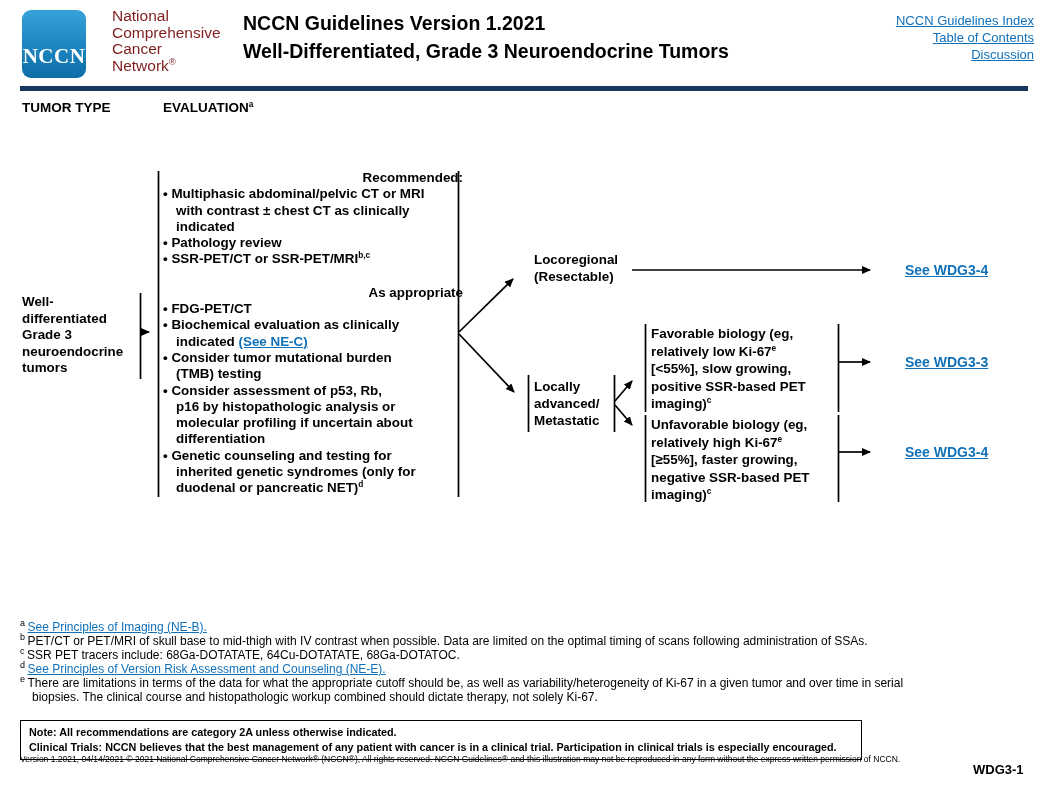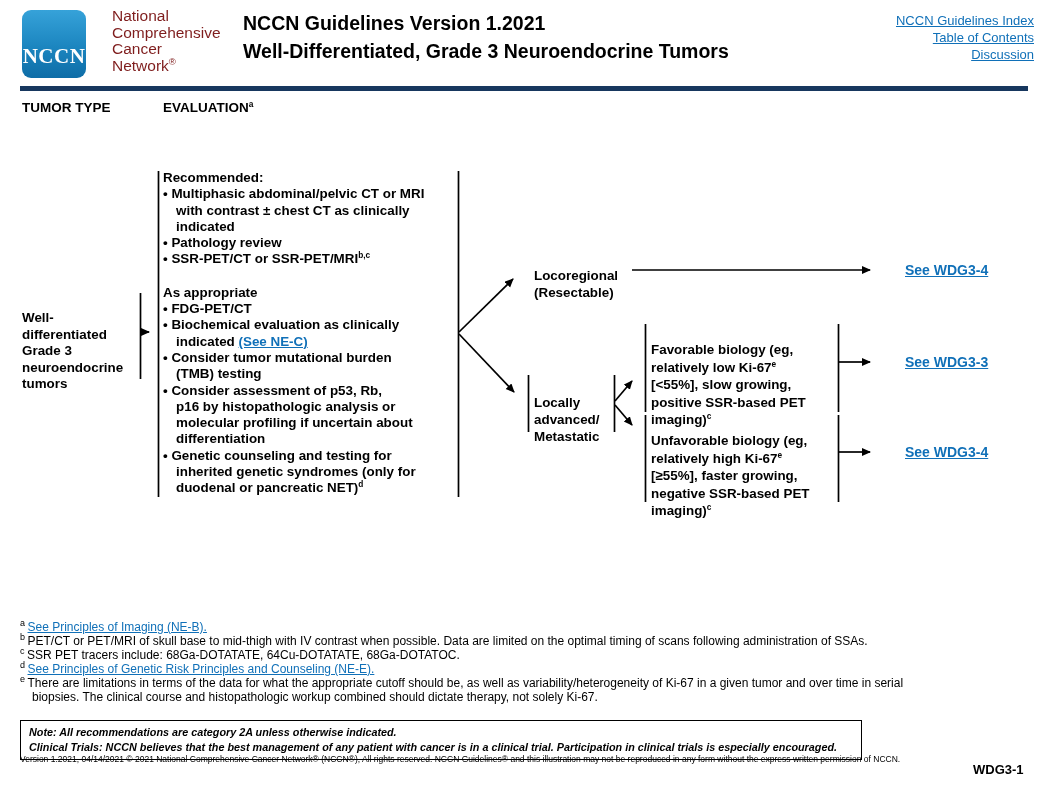--- a/index.html
+++ b/index.html
@@ -16,40 +16,40 @@
   .org{left:112px;top:8px;font-size:15.5px;line-height:16.5px;color:#7f1d1d;white-space:pre-line;}
   .title1{left:243px;top:12px;font-size:19.5px;font-weight:bold;}
   .title2{left:243px;top:40px;font-size:19.5px;font-weight:bold;}
   .header-links{right:14px;top:12px;text-align:right;font-size:13px;line-height:17px;}
   .hlink{display:block;color:var(--link-blue,#1070b8);text-decoration:underline;cursor:pointer;}
   .navy-bar{left:20px;top:86px;width:1008px;height:5px;background:var(--header-bar,#17375e);}
   
   .col-head{top:100px;font-weight:bold;font-size:13.5px;}
   .col-tumor{left:22px;} .col-eval{left:163px;}
   
-  .flow{font-weight:bold;font-size:13.4px;line-height:16.5px;white-space:pre-line;margin-top:16px;}
+  .flow{font-weight:bold;font-size:13.4px;line-height:16.5px;white-space:pre-line;}
   .tumor-label{left:22px;top:294px;}
   .eval-block{left:163px;top:170px;width:300px;font-weight:bold;font-size:13.4px;line-height:16.3px;}
-  .eval-head{white-space:pre-line;}
+  .eval-head{white-space:pre-line;text-align:right;}
   .sec2{margin-top:17px;}
   .bullet-item{padding-left:13px;text-indent:-13px;white-space:pre-line;}
   .branch-label{line-height:17px;}
   .loco{left:534px;top:251px;}
   .locadv{left:534px;top:378px;}
   .fav-box{left:651px;top:325px;width:192px;line-height:17.6px;}
   .unfav-box{left:651px;top:416px;width:192px;line-height:17.6px;}
   .wdg-link{left:905px;color:var(--link-blue,#1070b8);font-weight:bold;font-size:14px;text-decoration:underline;cursor:pointer;}
   .wdg2{top:262px;} .wdg3{top:354px;} .wdg4{top:444px;}
   
   .footnotes{left:20px;top:620px;width:1014px;font-size:12px;line-height:14px;}
   .footnote{padding-left:12px;text-indent:-12px;white-space:pre-line;}
   .footnote sup{font-size:9px;}
   
   .note-box{left:20px;top:720px;width:842px;height:40px;border:1px solid #000;box-sizing:border-box;
-            padding:4px 8px;font-size:10.8px;font-weight:bold;line-height:15px;font-style:italic;}
+            padding:4px 8px;font-size:10.8px;font-weight:bold;line-height:15px;}
   
   .footer-left{left:20px;top:754px;font-size:8.5px;}
   .footer-page{left:973px;top:762px;font-size:13px;font-weight:bold;}
   .connectors{left:0;top:0;width:1048px;height:797px;pointer-events:none;}
 </style>
 </head>
 <body>
 
 <div class="page">
 
@@ -148,21 +148,21 @@
 imaging)</span><sup>c</sup></div>
 
   <span class="abs wdg-link wdg2">See WDG3-4</span>
   <span class="abs wdg-link wdg3">See WDG3-3</span>
   <span class="abs wdg-link wdg4">See WDG3-4</span>
 
   <div class="abs footnotes">
       <div class="footnote"><sup>a </sup><span class="tlink">See Principles of Imaging (NE-B).</span></div>
       <div class="footnote"><sup>b </sup><span>PET/CT or PET/MRI of skull base to mid-thigh with IV contrast when possible. Data are limited on the optimal timing of scans following administration of SSAs.</span></div>
       <div class="footnote"><sup>c </sup><span>SSR PET tracers include: 68Ga-DOTATATE, 64Cu-DOTATATE, 68Ga-DOTATOC.</span></div>
-      <div class="footnote"><sup>d </sup><span class="tlink">See Principles of Genetic Risk Principles and Counseling (NE-E).</span></div>
+      <div class="footnote"><sup>d </sup><span class="tlink">See Principles of Version Risk Assessment and Counseling (NE-E).</span></div>
       <div class="footnote"><sup>e </sup><span>There are limitations in terms of the data for what the appropriate cutoff should be, as well as variability/heterogeneity of Ki-67 in a given tumor and over time in serial
 biopsies. The clinical course and histopathologic workup combined should dictate therapy, not solely Ki-67.</span></div>
     </div>
 
   <div class="abs note-box">
     <div>Note: All recommendations are category 2A unless otherwise indicated.</div>
     <div>Clinical Trials: NCCN believes that the best management of any patient with cancer is in a clinical trial. Participation in clinical trials is especially encouraged.</div>
   </div>
 
   <div class="abs footer-left">Version 1.2021, 04/14/2021 © 2021 National Comprehensive Cancer Network® (NCCN®), All rights reserved. NCCN Guidelines® and this illustration may not be reproduced in any form without the express written permission of NCCN.</div>

